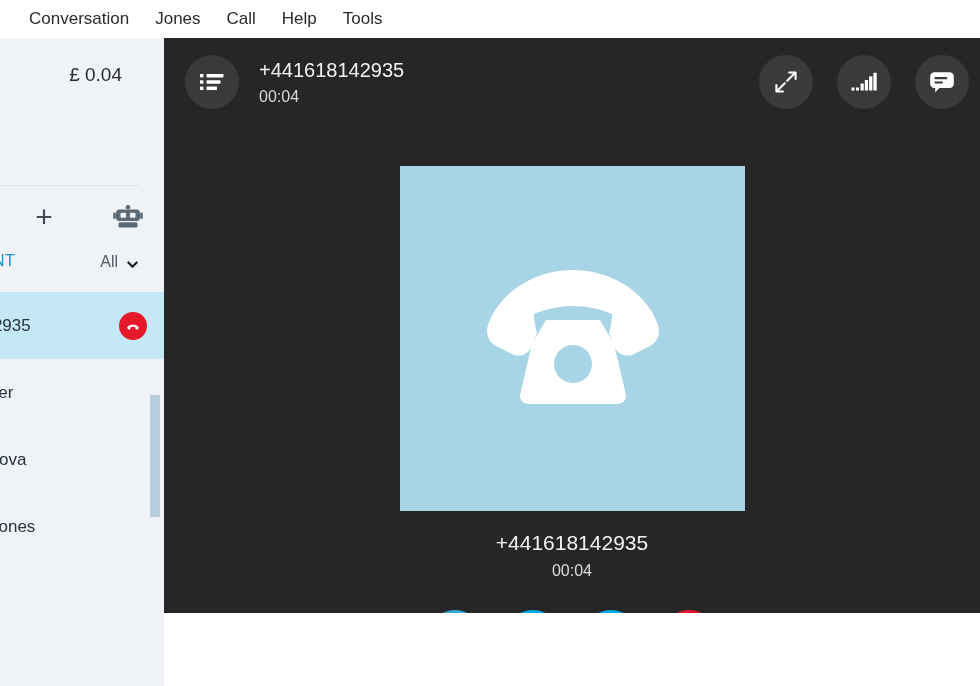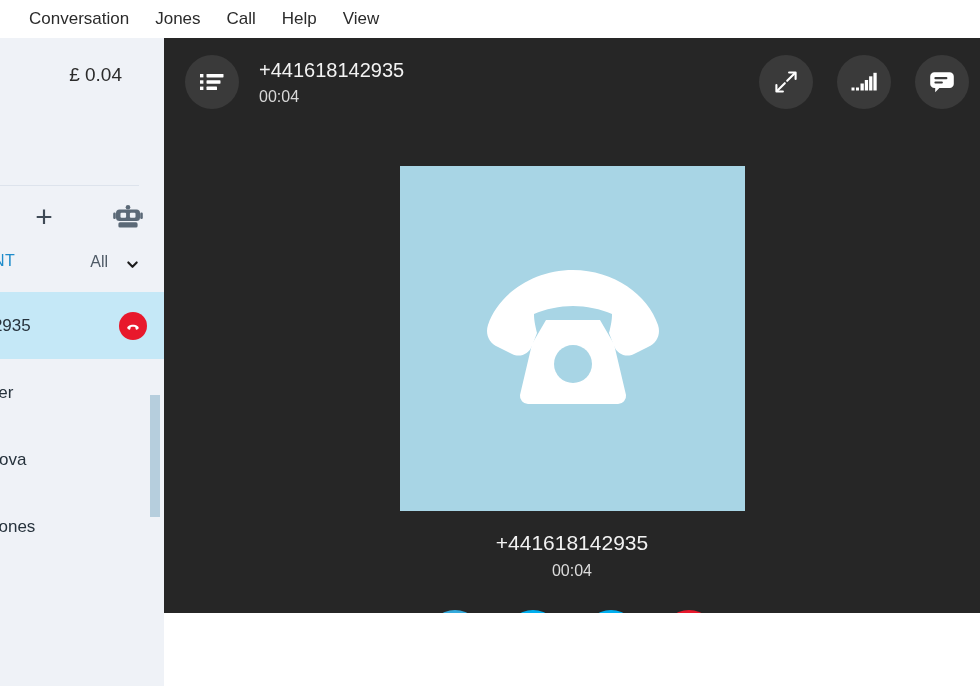--- a/index.html
+++ b/index.html
@@ -104,21 +104,21 @@
   }
   .filter-all {
     position: absolute;
     right: 27px; top: 7px;
     font-size: 16px;
     color: #4e5a66;
     white-space: nowrap;
     cursor: pointer;
     display: flex;
     align-items: center;
-    gap: 18px;
+    gap: 8px;
   }
   .chevron {
     display: inline-block;
     width: 11px; height: 11px;
   }
 
   .conv-list {
     position: absolute;
     left: 0; top: 254px;
     width: 164px;
@@ -270,21 +270,21 @@
 </head>
 <body>
 
 <div id="app">
 
   <div class="menubar">
     <div class="menu-item">Conversation</div>
     <div class="menu-item">Jones</div>
     <div class="menu-item">Call</div>
     <div class="menu-item">Help</div>
-    <div class="menu-item">View</div>
+    <div class="menu-item">Tools</div>
   </div>
 
   <div class="sidebar">
 
     <div class="sidebar-top">
       <div class="balance">£ 0.04</div>
     </div>
 
     <div class="sidebar-actions">
       <div class="action-plus">+</div>

